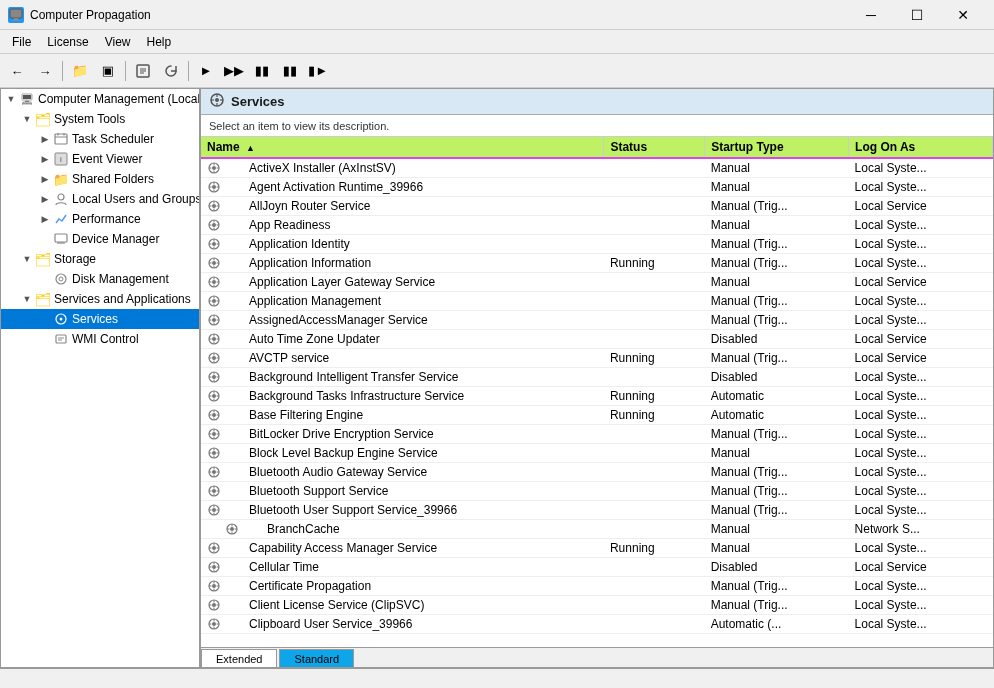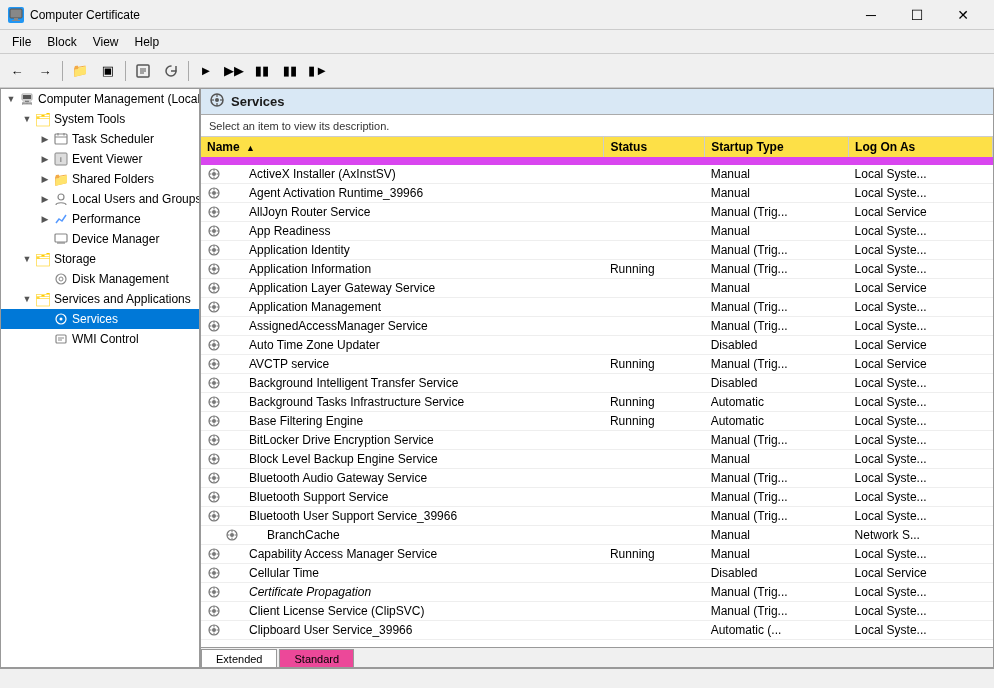--- a/index.html
+++ b/index.html
@@ -163,22 +163,22 @@
     }
 
     .services-table {
       width: 100%;
       border-collapse: collapse;
     }
     .services-table thead {
       position: sticky; top: 0;
     }
     .services-table thead tr {
-      background: #fde047;
-      border-bottom: 8px solid #d946ef;
+      background: #bef264;
+      border-bottom: 2px solid #d946ef;
     }
     .services-table th {
       text-align: left;
       padding: 3px 6px;
       font-size: 12px;
       font-weight: bold;
       border-right: 1px solid #ccc;
       cursor: pointer;
       white-space: nowrap;
     }
@@ -214,21 +214,21 @@
       padding: 2px 14px;
       font-size: 11px;
       cursor: pointer;
       border: 1px solid #999;
       border-bottom: none;
       background: white;
       margin-right: 2px;
       height: 18px;
       display: flex; align-items: center;
     }
-    .bottom-tab:not(.active) { background: #ec4899; }
+    .bottom-tab:not(.active) { background: #0ea5e9; }
     .bottom-tab.active { background: white; }
 
     
     .status-bar {
       height: 20px;
       background: #f0f0f0;
       border-top: 1px solid #999;
       display: flex;
       align-items: center;
       padding: 0 4px;
@@ -247,31 +247,31 @@
 <body>
 
 <div class="title-bar">
   <div class="app-icon">
     <svg width="14" height="14" viewBox="0 0 14 14">
         <rect x="1" y="1" width="12" height="9" rx="1" fill="#888" stroke="#555" stroke-width="1"></rect>
         <rect x="5" y="10" width="4" height="2" fill="#888"></rect>
         <rect x="3" y="12" width="8" height="1" fill="#888"></rect>
       </svg>
   </div>
-  <span class="title-text">Computer Certificate</span>
+  <span class="title-text">Computer Propagation</span>
   <div class="title-bar-controls">
     <button class="title-btn">─</button>
     <button class="title-btn">☐</button>
     <button class="title-btn close">✕</button>
   </div>
 </div>
 
 <div class="menu-bar">
   <div class="menu-item">File</div>
-  <div class="menu-item">Block</div>
+  <div class="menu-item">License</div>
   <div class="menu-item">View</div>
   <div class="menu-item">Help</div>
 </div>
 
 <div class="toolbar">
   <button class="toolbar-btn">←</button>
   <button class="toolbar-btn">→</button>
   <div class="toolbar-sep"></div>
   <button class="toolbar-btn">📁</button>
   <button class="toolbar-btn">▣</button>
@@ -897,21 +897,21 @@
                     </svg>
                   </span>
                   <span>Cellular Time</span>
                 </div>
               </td>
               <td class="col-status"></td>
               <td class="col-startup">Disabled</td>
               <td class="col-logon">Local Service</td>
             </tr>
             <tr>
-              <td class="col-name" style="max-width: 280px; font-style: italic;">
+              <td class="col-name" style="max-width: 280px;">
                 <div class="name-cell">
                   <span style="display:inline-flex;align-items:center;margin-right:3px;">
                     <svg width="14" height="14" viewBox="0 0 14 14">
                       <circle cx="7" cy="7" r="5" fill="none" stroke="#777" stroke-width="1.2"></circle>
                       <circle cx="7" cy="7" r="2" fill="#777"></circle>
                       <line x1="7" y1="2" x2="7" y2="4.5" stroke="#777" stroke-width="1"></line>
                       <line x1="7" y1="9.5" x2="7" y2="12" stroke="#777" stroke-width="1"></line>
                       <line x1="2" y1="7" x2="4.5" y2="7" stroke="#777" stroke-width="1"></line>
                       <line x1="9.5" y1="7" x2="12" y2="7" stroke="#777" stroke-width="1"></line>
                     </svg>

